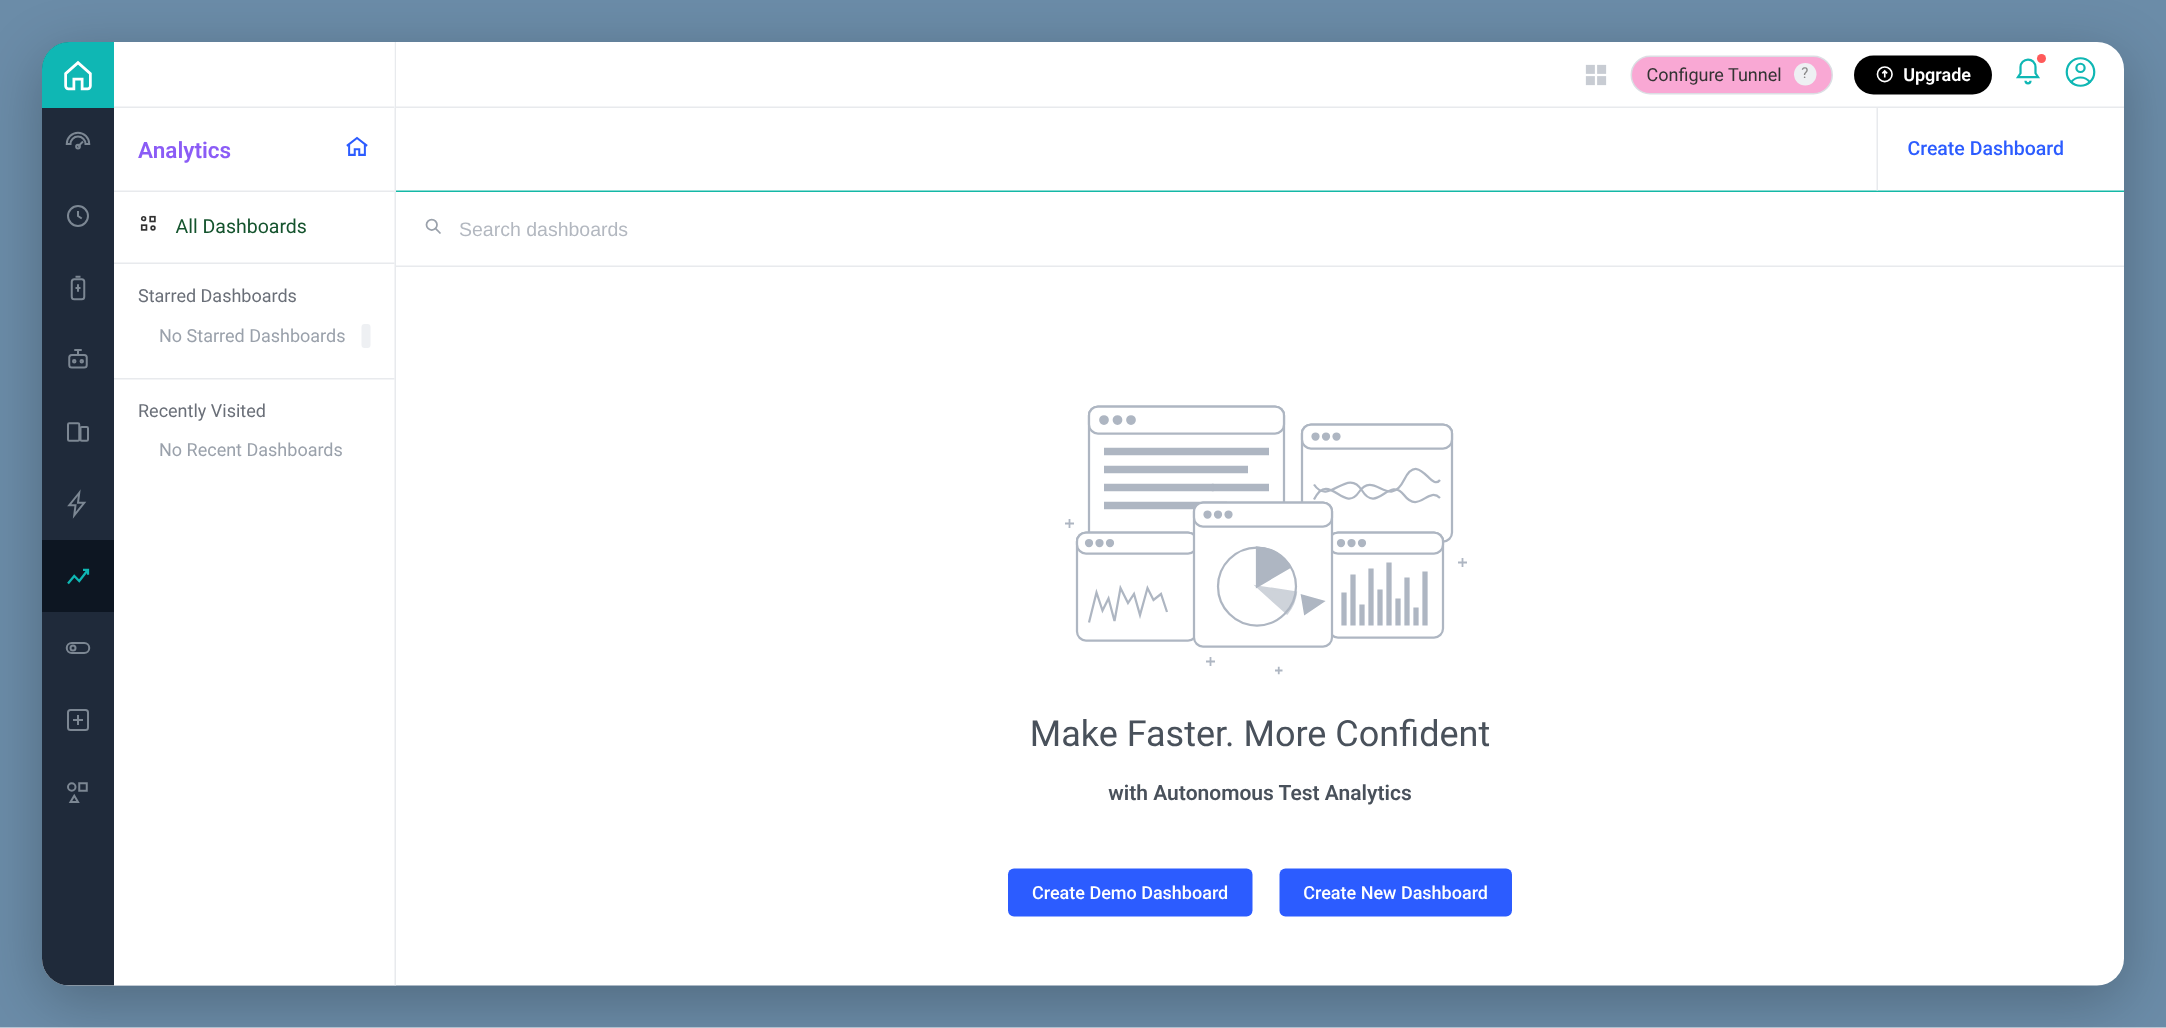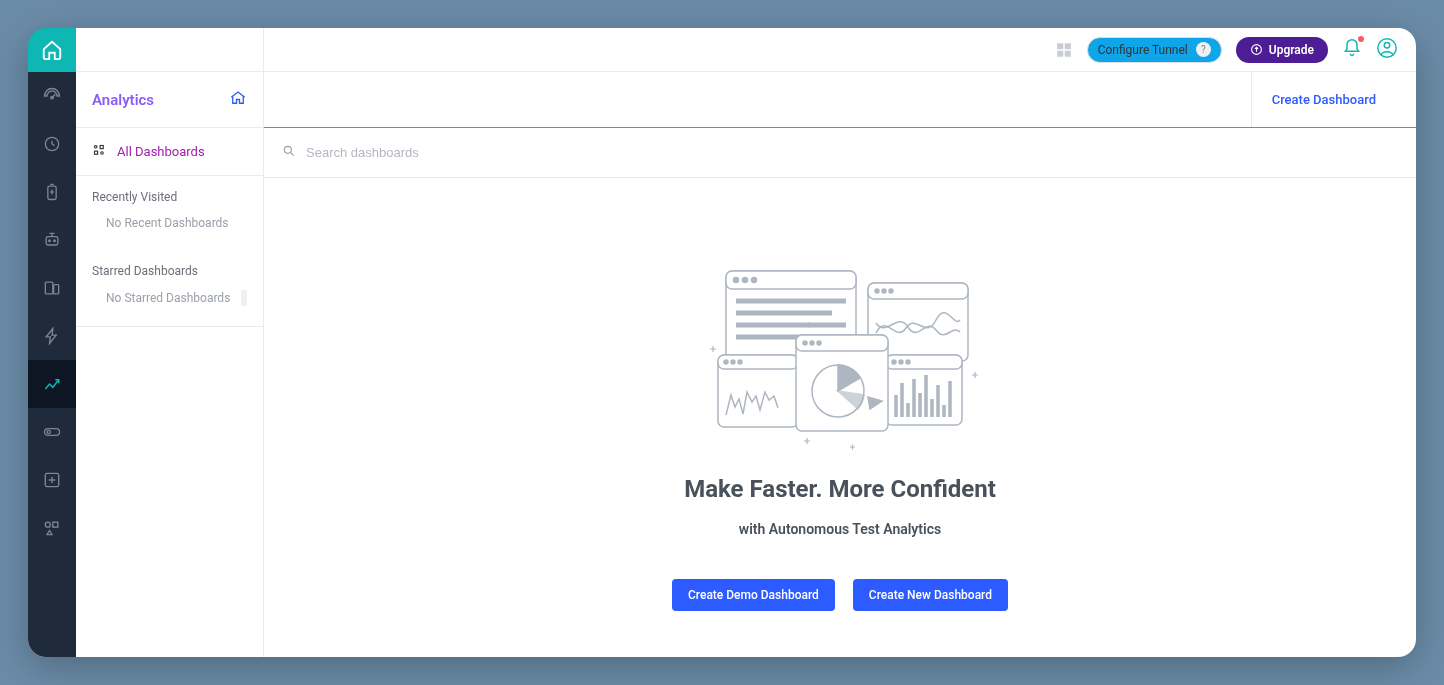--- a/index.html
+++ b/index.html
@@ -81,21 +81,21 @@
   font-weight: 600;
   color: #8b5cf6;
 }
 .home-ico { color: #2c5cff; }
 .side-item {
   height: 48px;
   display: flex;
   align-items: center;
   padding: 0 16px;
   font-size: 13px;
-  color: #a21caf;
+  color: #14532d;
   border-bottom: 1px solid #e8eaed;
   gap: 10px;
 }
 .side-section-label {
   padding: 14px 16px 6px;
   font-size: 12px;
   color: #6a6f78;
 }
 .side-empty {
   padding: 6px 16px 12px 30px;
@@ -123,38 +123,38 @@
   align-items: center;
   justify-content: flex-end;
   padding: 0 18px;
   gap: 14px;
 }
 .grid-ico { color: #c8ccd3; display:flex; }
 .tunnel-btn {
   height: 26px;
   border: 1px solid #dbdee3;
   border-radius: 13px;
-  background: #0ea5e9;
+  background: #f9a8d4;
   display: flex;
   align-items: center;
   padding: 0 10px;
   gap: 8px;
   font-size: 12px;
   color: #333;
   cursor: pointer;
 }
 .tunnel-q {
   width: 15px; height: 15px; border-radius:50%;
   background:#eef0f3; color:#888; font-size:10px;
   display:flex;align-items:center;justify-content:center;
 }
 .upgrade-btn {
   height: 26px;
   border-radius: 13px;
-  background: #4c1d95;
+  background: #000000;
   color: #fff;
   display: flex;
   align-items: center;
   padding: 0 14px;
   gap: 6px;
   font-size: 12px;
   font-weight: 600;
   cursor: pointer;
 }
 .top-ico { color: #0fb7b4; cursor:pointer; position:relative; }
@@ -198,21 +198,21 @@
   flex: 1;
   display: flex;
   flex-direction: column;
   align-items: center;
   justify-content: center;
   padding-top: 30px;
 }
 .illus { margin-bottom: 16px; }
 .hero-h {
   font-size: 24px;
-  font-weight: 700;
+  font-weight: 400;
   color: #49515b;
   margin-bottom: 18px;
 }
 .hero-sub {
   font-size: 14px;
   font-weight: 600;
   color: #49515b;
   margin-bottom: 42px;
 }
 .btn-row { display: flex; gap: 18px; }
@@ -318,31 +318,31 @@
       <span>
         <svg width="15" height="15" viewBox="0 0 24 24" fill="none" stroke="#333" stroke-width="1.8">
             <circle cx="6" cy="6" r="2"></circle>
             <rect x="13" y="4" width="5" height="5"></rect>
             <rect x="4" y="13" width="5" height="5"></rect>
             <circle cx="16" cy="16" r="2"></circle>
           </svg>
       </span>
       <span>All Dashboards</span>
     </div>
-    <div class="side-section" style="border-bottom:none">
-      <div class="side-section-label">Recently Visited</div>
-      <div class="side-empty">
-        <span>No Recent Dashboards</span>
-      </div>
-    </div>
     <div class="side-section">
       <div class="side-section-label">Starred Dashboards</div>
       <div class="side-empty">
         <span>No Starred Dashboards</span>
         <span class="chip"></span>
+      </div>
+    </div>
+    <div class="side-section" style="border-bottom:none">
+      <div class="side-section-label">Recently Visited</div>
+      <div class="side-empty">
+        <span>No Recent Dashboards</span>
       </div>
     </div>
   </div>
 
   <div class="main">
     <div class="topbar">
       <span class="grid-ico">
         <svg width="18" height="18" viewBox="0 0 24 24" fill="currentColor">
             <rect x="3" y="3" width="8" height="8"></rect>
             <rect x="13" y="3" width="8" height="8"></rect>

